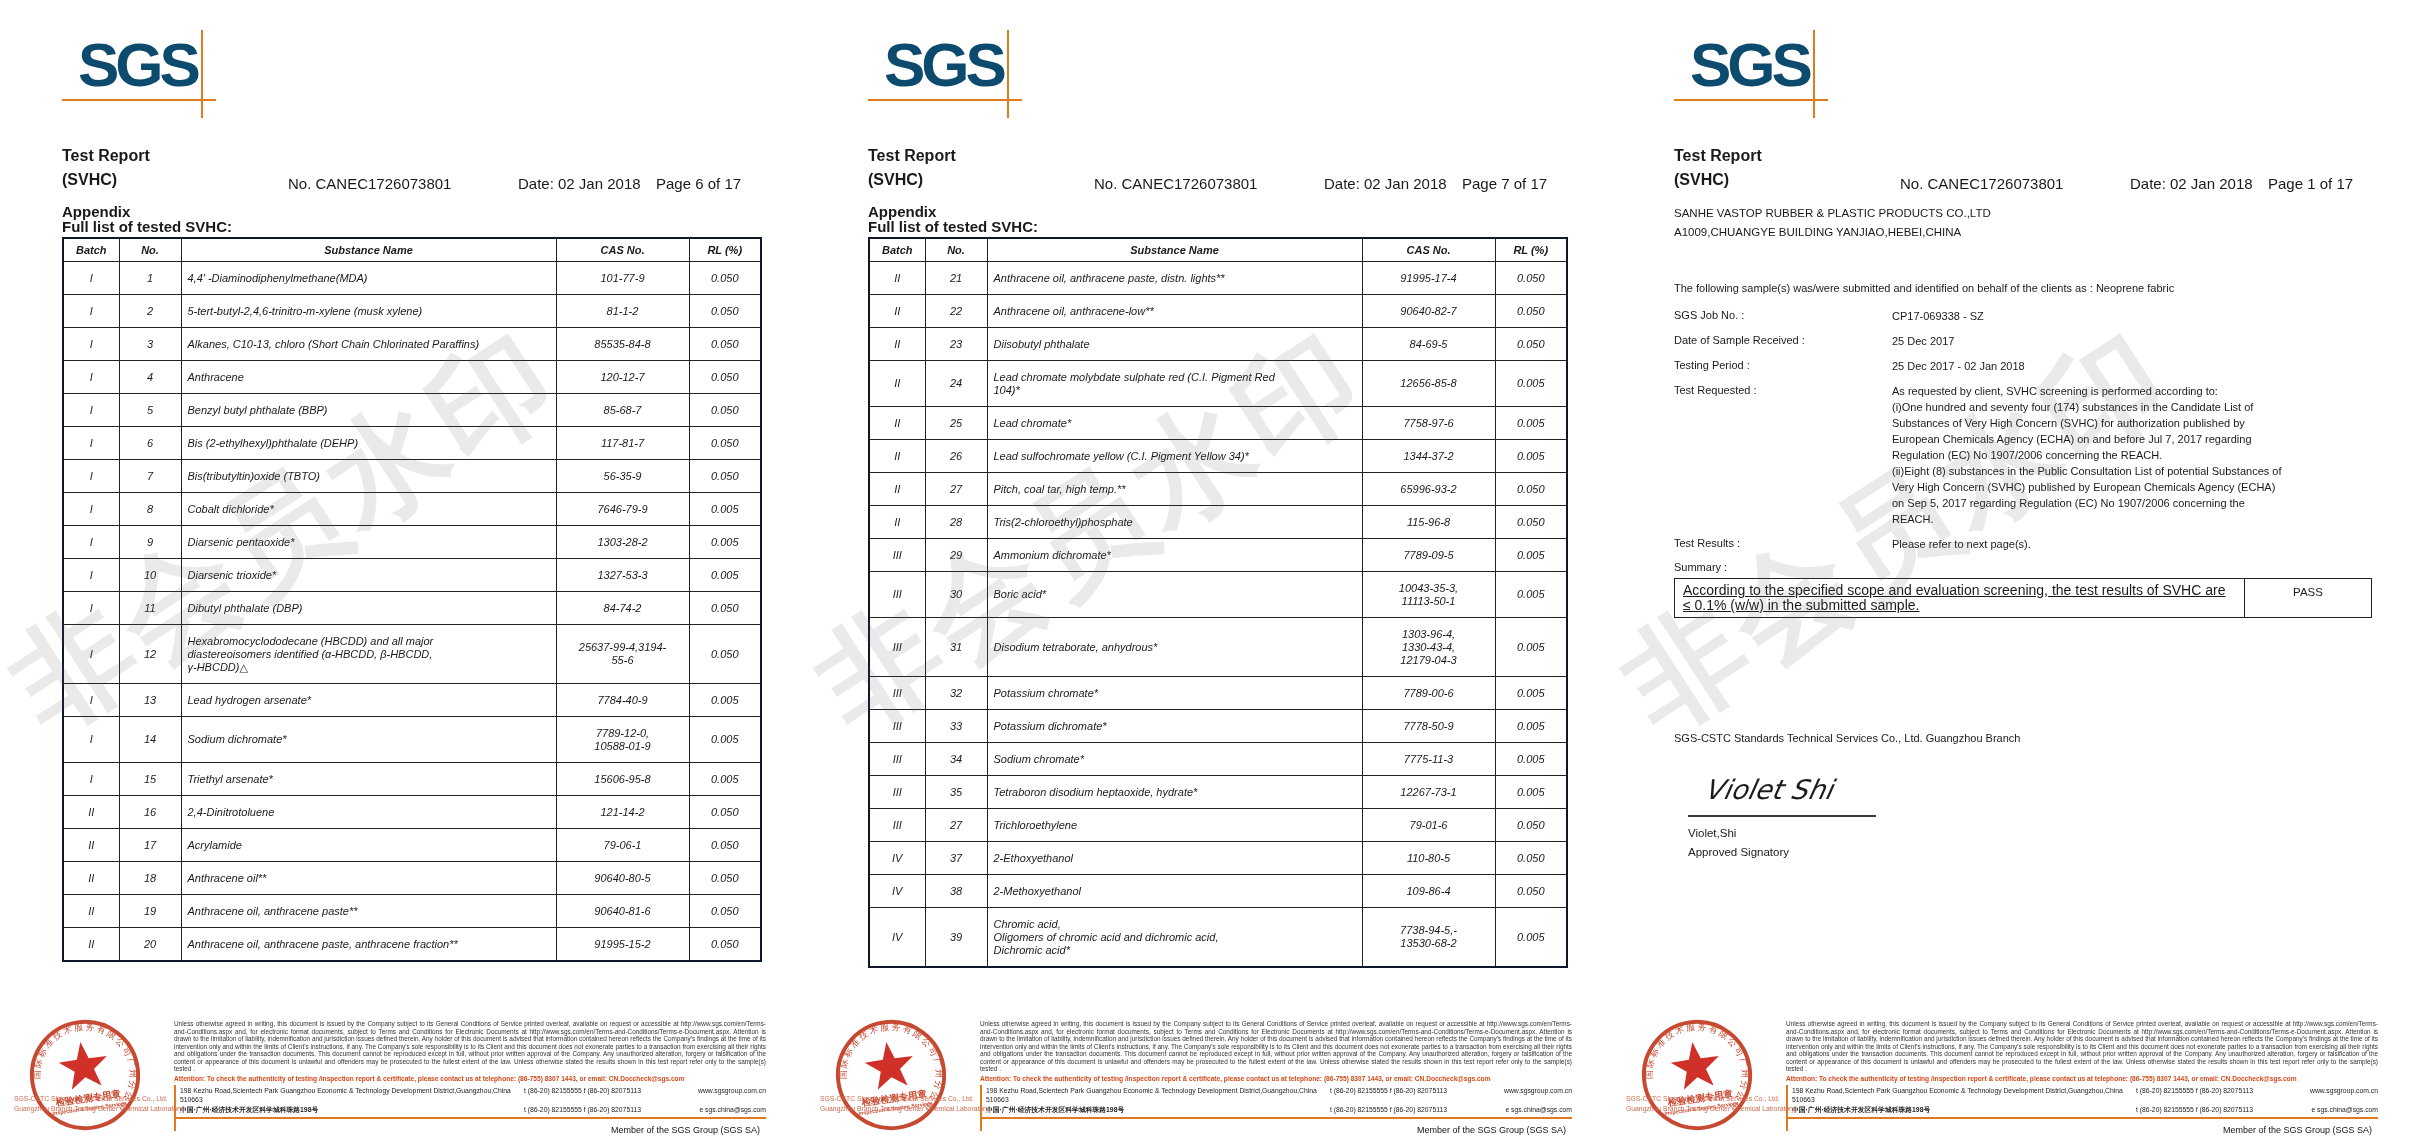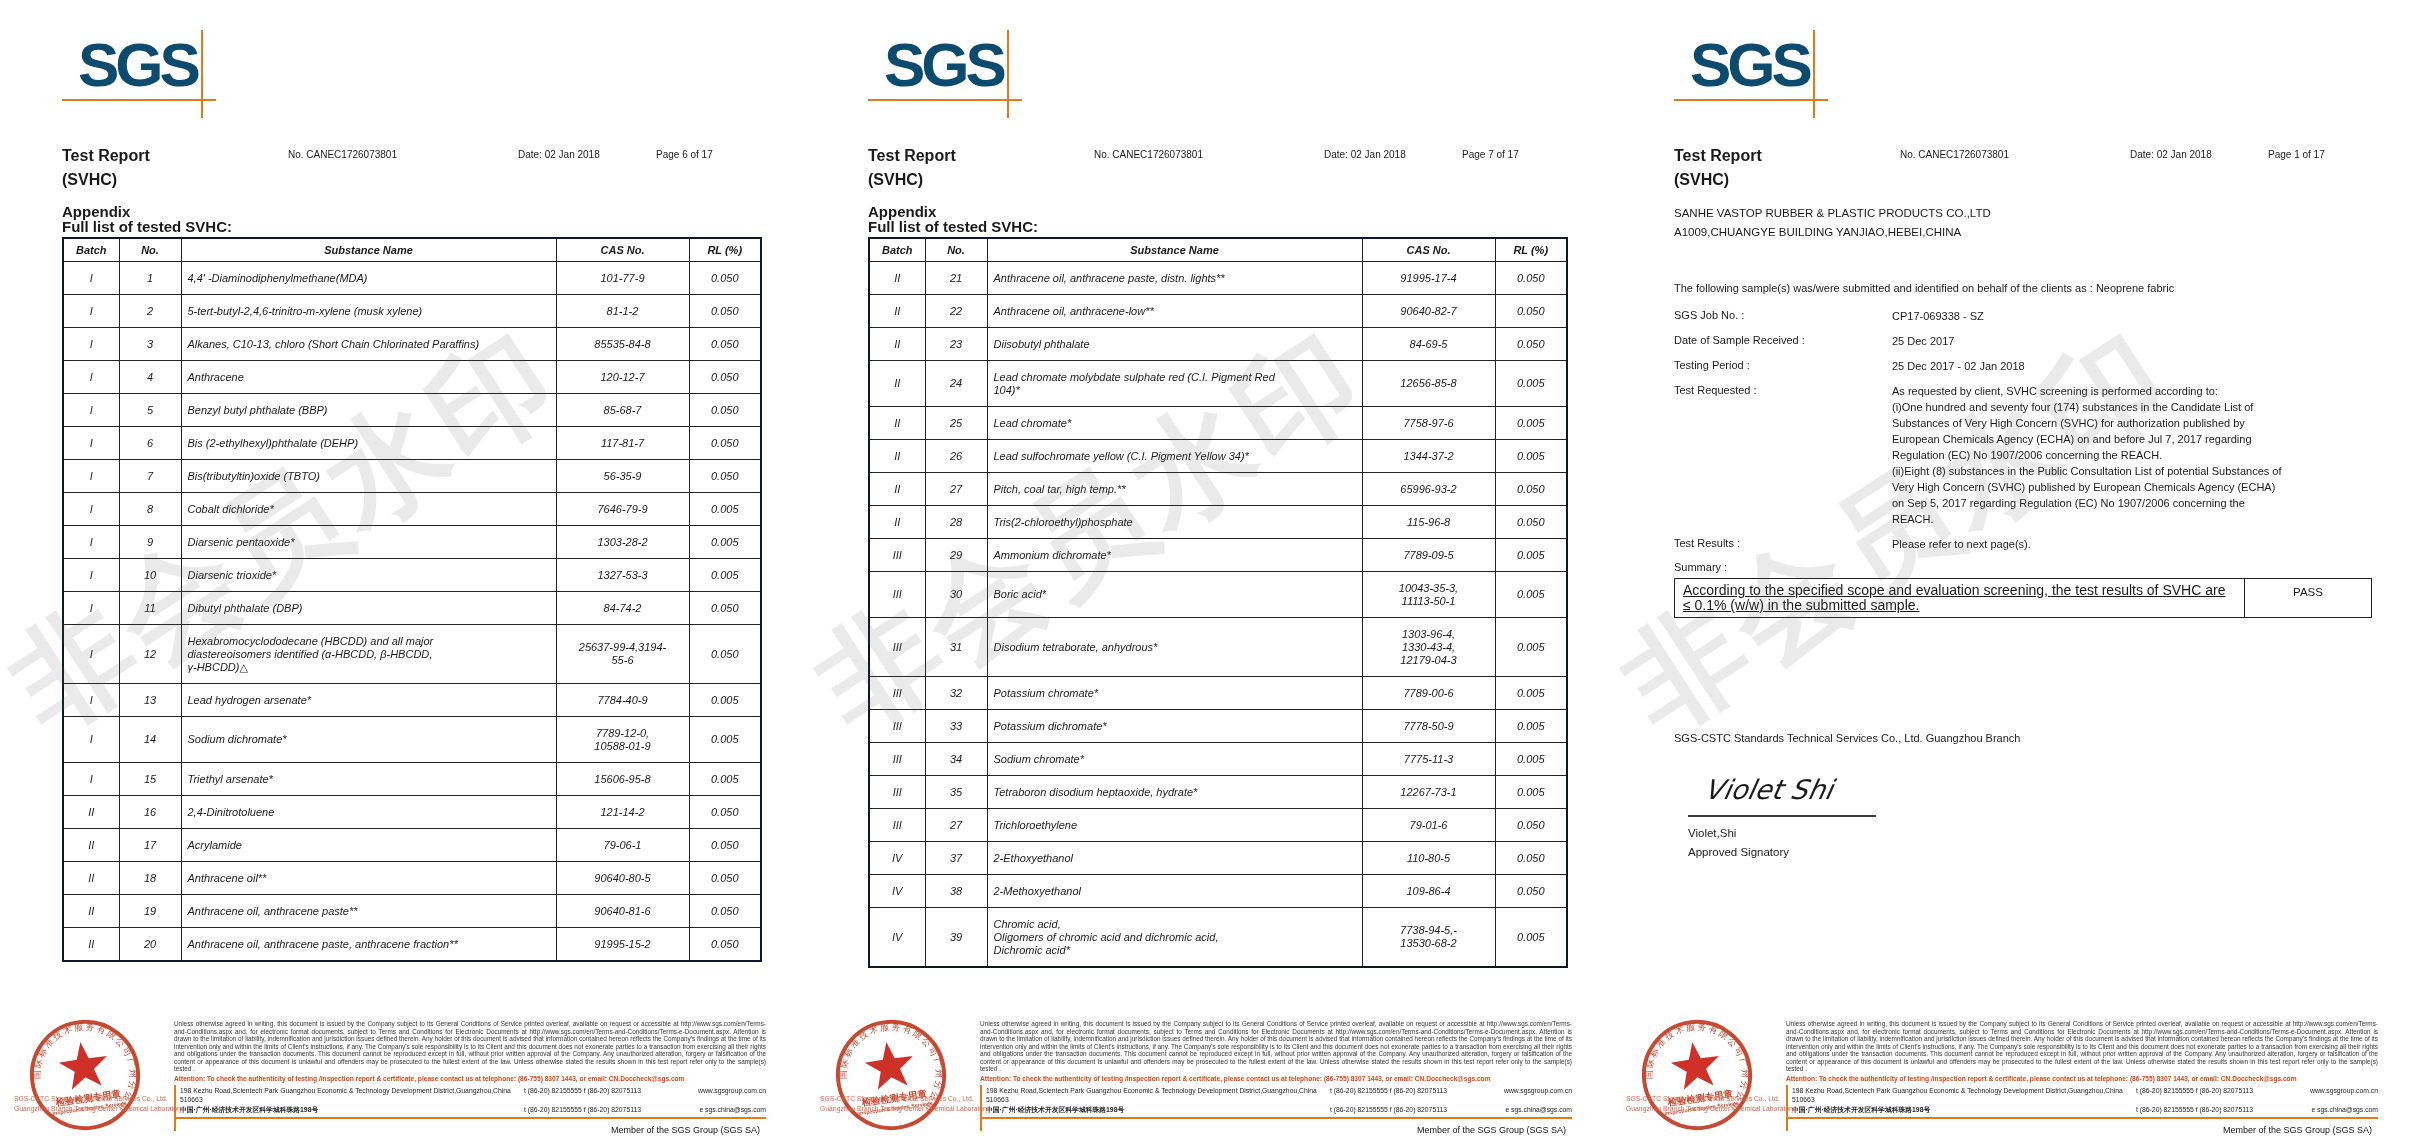--- a/index.html
+++ b/index.html
@@ -9,24 +9,24 @@
   .content{position:relative;z-index:1;padding:30px 46px 0 62px;}
 
   
   .logo{position:relative;height:88px;width:180px;margin-bottom:26px;}
   .logo .sgs{position:absolute;left:16px;top:4px;font-size:62px;font-weight:bold;color:#0c4a6e;
     letter-spacing:-4px;line-height:1;}
   .logo .h-rule{position:absolute;left:0;top:69px;width:154px;height:2px;background:#e07a1f;}
   .logo .v-rule{position:absolute;left:139px;top:0;width:2px;height:88px;background:#e07a1f;}
 
   
-  .rpt-header{display:flex;align-items:flex-start;margin-bottom:12px;}
+  .rpt-header{display:flex;align-items:flex-end;margin-bottom:12px;}
   .rpt-title{width:226px;}
   .rpt-title .t{font-size:16px;font-weight:bold;line-height:24px;}
-  .meta{font-size:10px;padding-top:5px;}
+  .meta{font-size:15px;padding-top:5px;}
   .meta-no{width:230px;}
   .meta-date{width:138px;}
   .meta-page{flex:1;}
 
   .appendix,.list-label{font-size:15px;font-weight:bold;line-height:15px;}
   .list-label{margin-bottom:3px;}
 
   
   table.svhc{border-collapse:collapse;width:698px;table-layout:fixed;border:2px solid #0f172a;font-style:italic;}
   .svhc th{border:1.5px solid #222;font-size:11px;font-weight:bold;padding:5px 2px;text-align:center;}

